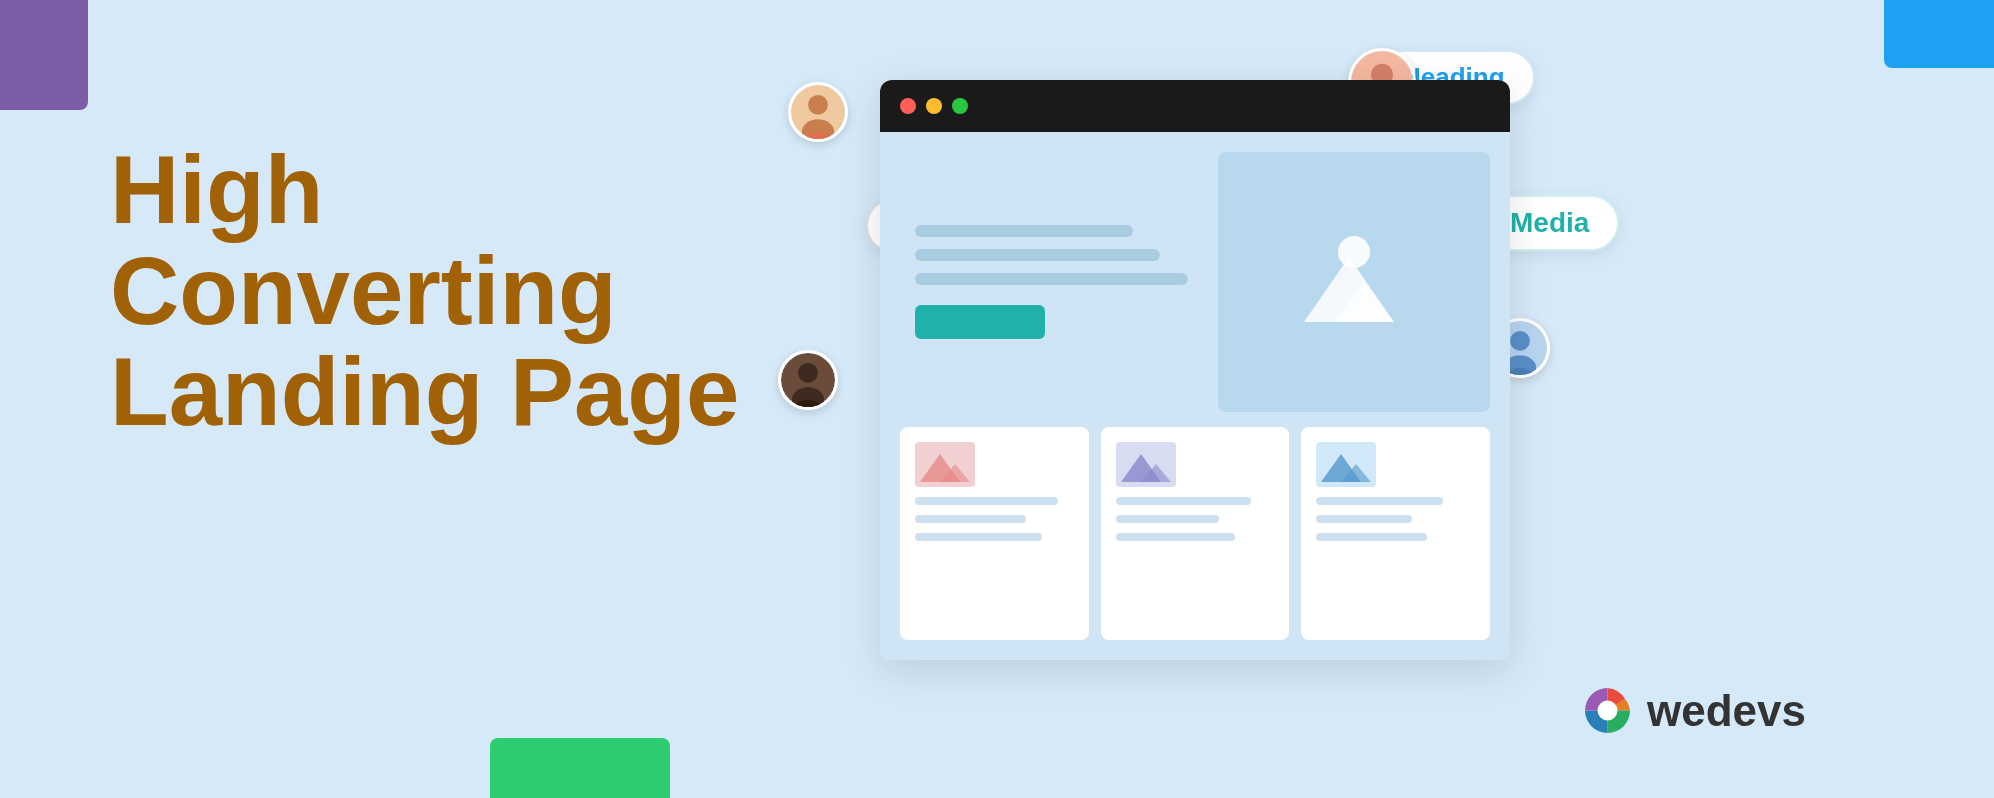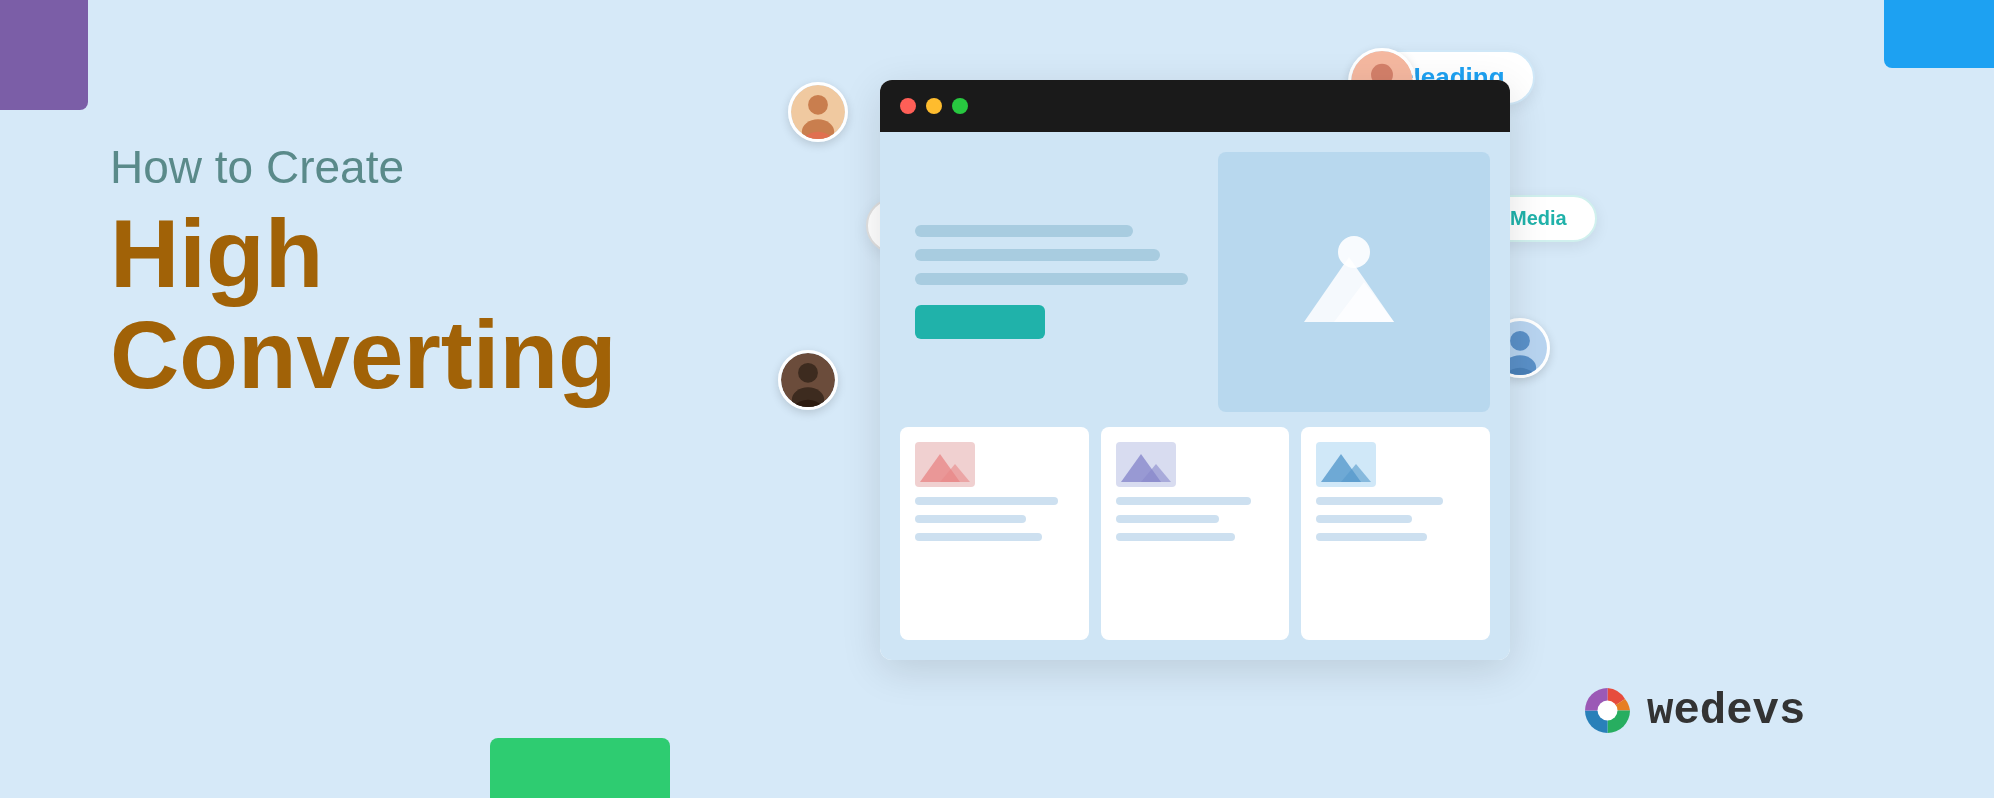--- a/index.html
+++ b/index.html
@@ -76,21 +76,21 @@
       top: 50px;
       left: 1372px;
       color: #1da1f2;
       border-color: #d0e8f8;
     }
     .label-media {
       top: 195px;
       left: 1480px;
       color: #20b2aa;
       border-color: #d0f0ee;
-      font-size: 20px;
+      font-size: 28px;
     }
 
     
     .avatar {
       position: absolute;
       width: 60px; height: 60px;
       border-radius: 50%;
       overflow: hidden;
       border: 3px solid white;
       box-shadow: 0 3px 10px rgba(0,0,0,0.15);
@@ -214,34 +214,33 @@
       gap: 12px;
     }
     .wedevs-icon {
       width: 55px;
       height: 55px;
     }
     .wedevs-text {
       font-size: 44px;
       font-weight: 700;
       color: #333;
-      font-family: Liberation Mono, monospace;
     }
   </style>
 </head>
 <body>
 
 <div class="corner-purple"></div>
 <div class="corner-blue-tr"></div>
 <div class="green-rect"></div>
 
 <div class="left-section">
-  <div class="subtitle">How to Create</div>
   <div class="main-title">
     <div>High Converting</div>
+    <div>Landing Page</div>
   </div>
 </div>
 
 <div class="floating-label label-cta">Call to Action</div>
 <div class="floating-label label-heading">Heading</div>
 <div class="floating-label label-media">Media</div>
 
 <div class="avatar avatar-1">
   <svg viewBox="0 0 60 60" xmlns="http://www.w3.org/2000/svg">
     <circle cx="30" cy="30" r="30" fill="#f0c9a0"></circle>

